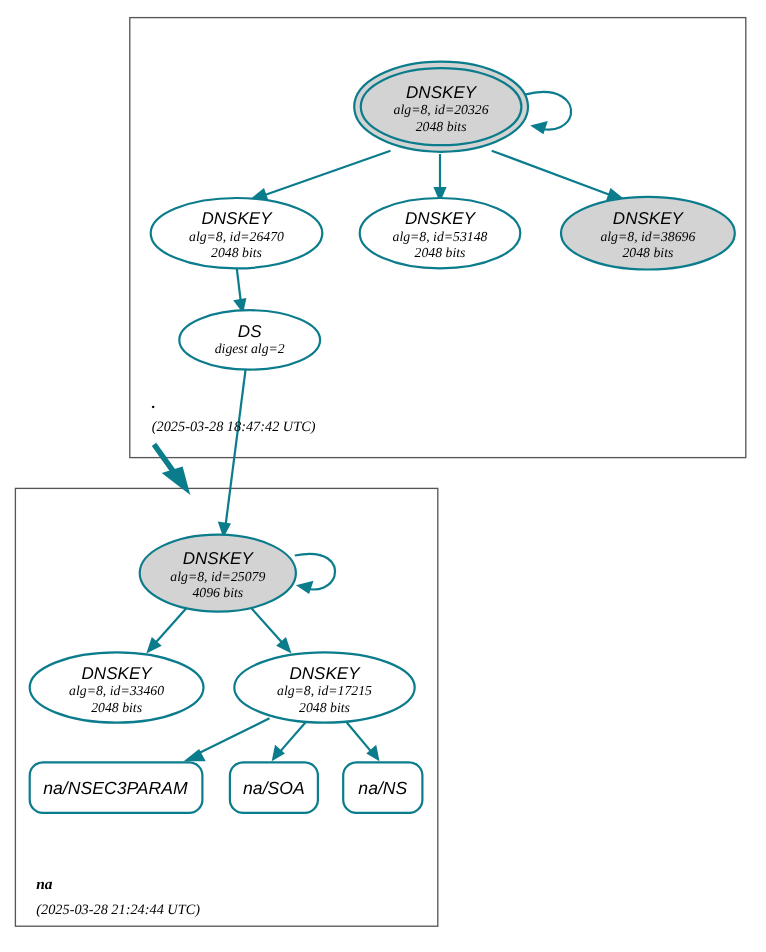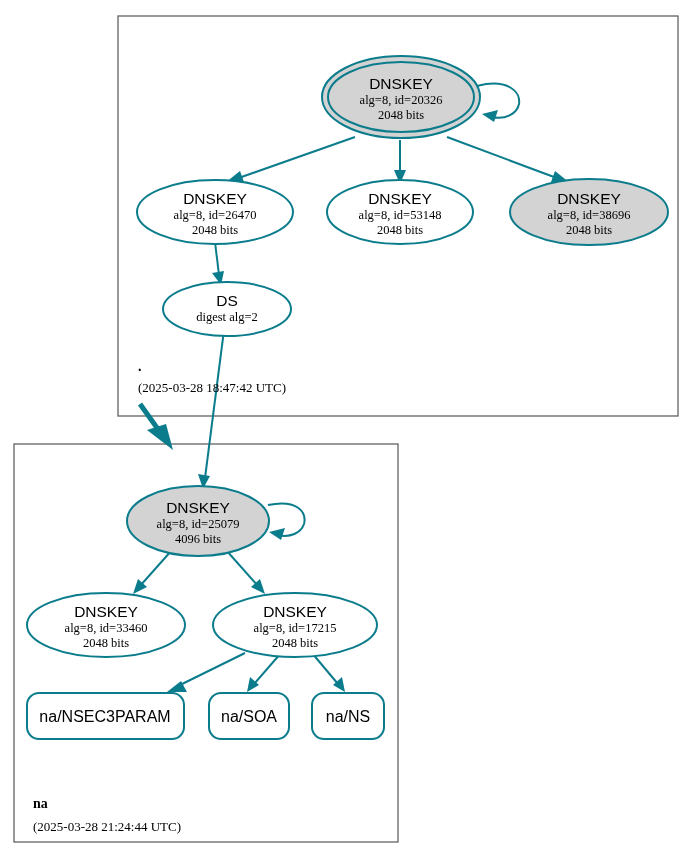--- a/index.html
+++ b/index.html
@@ -7,20 +7,21 @@
     padding: 0;
     background: #ffffff;
   }
   #canvas {
     position: relative;
     width: 696px;
     height: 865px;
     background: #ffffff;
     font-family: "Liberation Sans", sans-serif;
     overflow: hidden;
+    font-style: italic;
   }
   svg#graph {
     position: absolute;
     left: 0;
     top: 0;
     width: 696px;
     height: 865px;
     display: block;
   }
   .zone-box {

